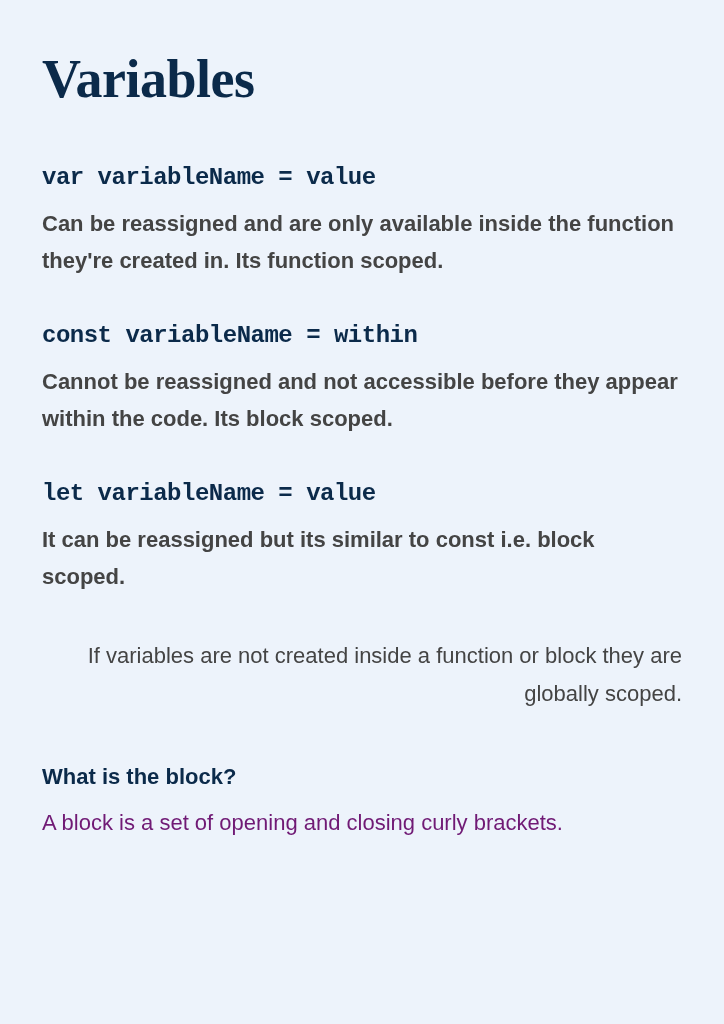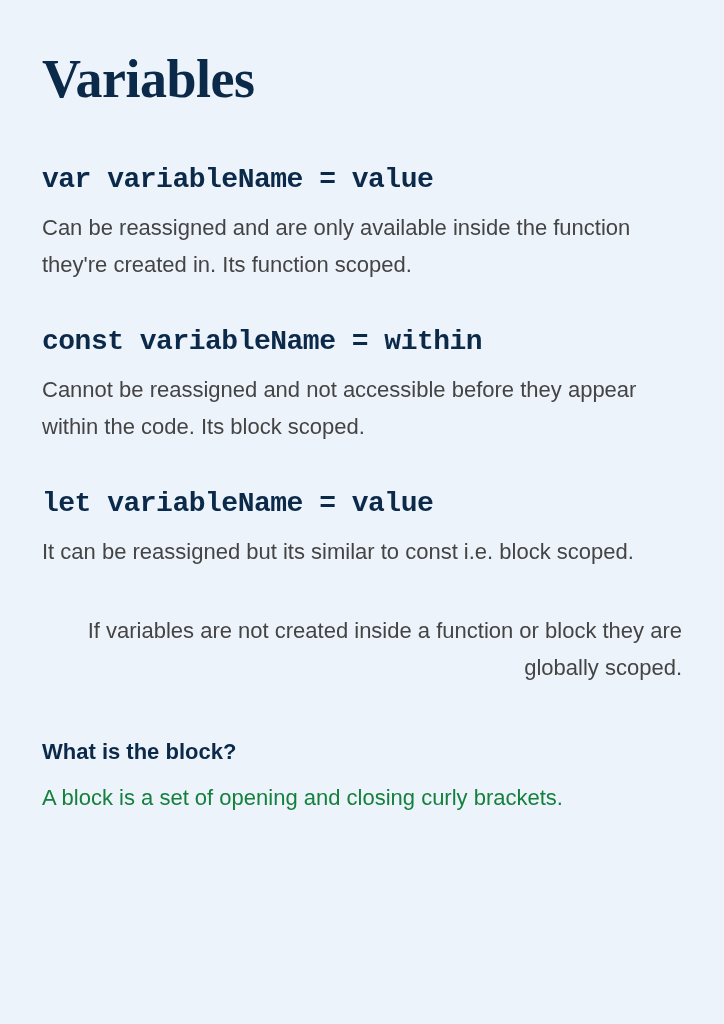--- a/index.html
+++ b/index.html
@@ -21,50 +21,50 @@
       color: #0b2a4a;
       margin-bottom: 54px;
       letter-spacing: -0.5px;
       font-family: Liberation Serif, serif;
     }
     .section {
       margin-bottom: 42px;
     }
     .code-heading {
       font-family: 'Courier New', Courier, monospace;
-      font-size: 28px;
+      font-size: 24px;
       font-weight: 700;
       color: #0b2a4a;
       margin-bottom: 14px;
       letter-spacing: -0.5px;
     }
     .description {
       font-size: 22px;
       line-height: 1.7;
       color: #444;
-      font-weight: 400;
+      font-weight: 700;
     }
     .note-text {
       font-size: 22px;
       line-height: 1.7;
       color: #444;
       margin-top: 28px;
       margin-bottom: 52px;
       text-align: right;
     }
     .subheading {
       font-size: 22px;
       font-weight: 600;
       color: #0b2a4a;
       margin-bottom: 14px;
     }
     .sub-description {
       font-size: 22px;
       line-height: 1.7;
-      color: #15803d;
+      color: #701a75;
     }
   </style>
 </head>
 <body>
 
 <h1 class="page-title">Variables</h1>
 
 <div class="section">
   <h2 class="code-heading">var variableName = value</h2>
   <p class="description">Can be reassigned and are only available inside the function they're created in. Its function scoped.</p>

